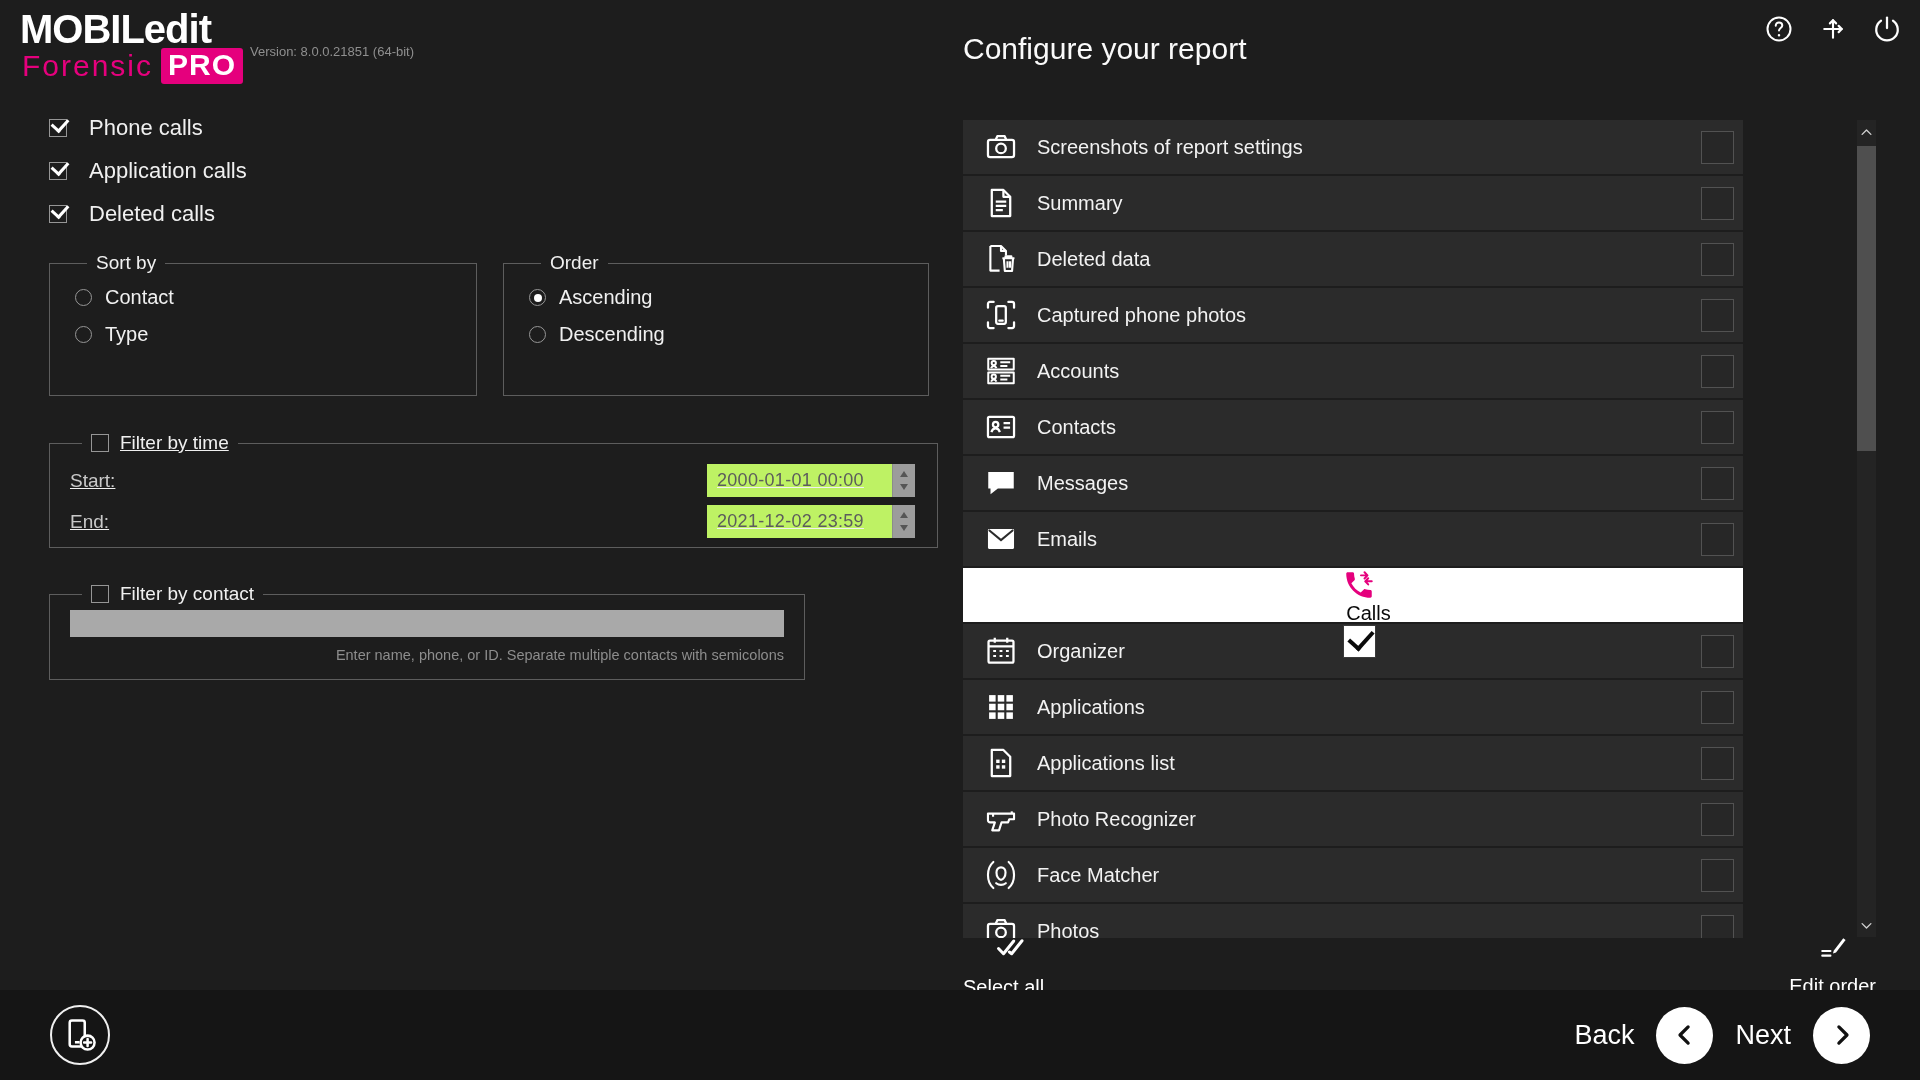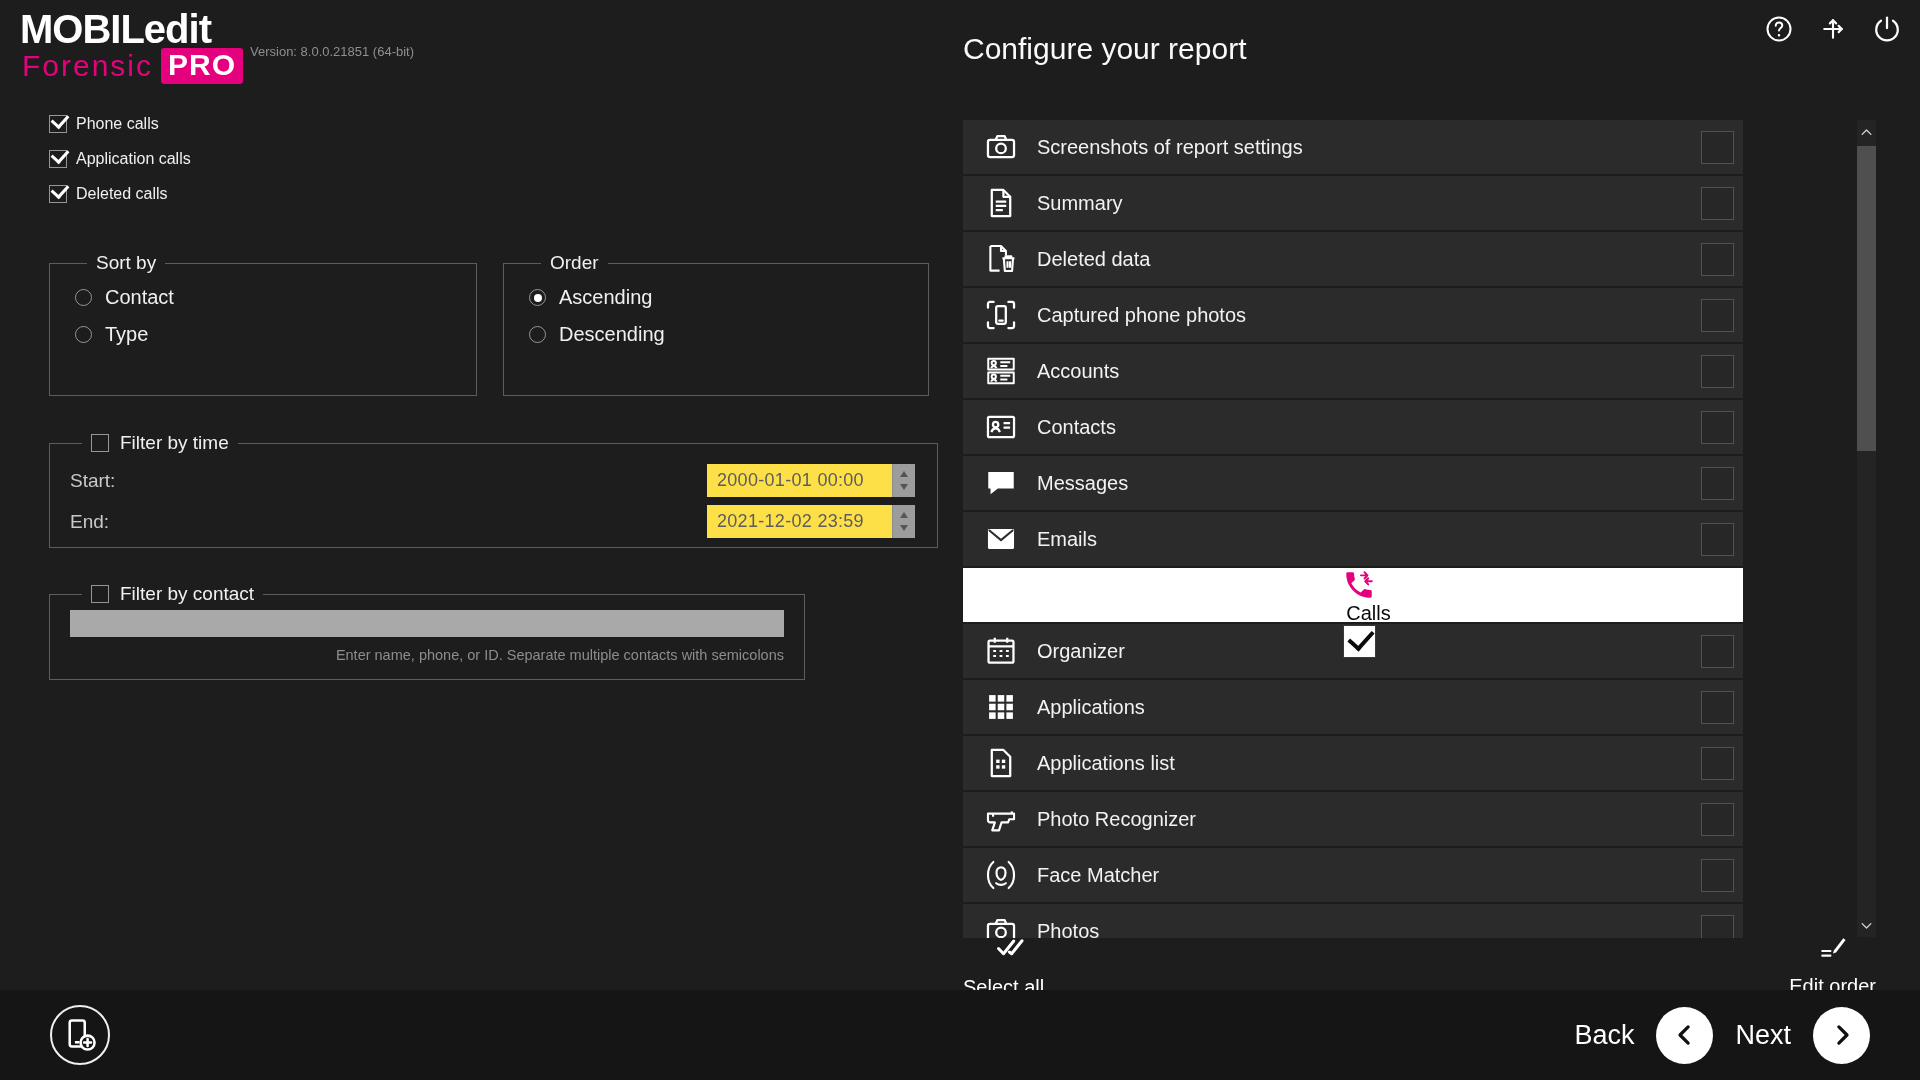--- a/index.html
+++ b/index.html
@@ -24,36 +24,36 @@
   .window-controls { position:absolute; right:18px; top:14px; display:flex; gap:24px; align-items:center; }
   .wc-btn { width:30px; height:30px; color:#fff; cursor:pointer; }
 
   
   .cb { width:18px; height:18px; border:1px solid #969696; background:transparent; position:relative; flex:none; }
   .cb.checked::after { content:""; position:absolute; left:2px; top:-2px; width:13px; height:8px;
     border-left:3px solid #fff; border-bottom:3px solid #fff; transform:rotate(-48deg); }
   .radio { width:17px; height:17px; border:1px solid #969696; border-radius:50%; position:relative; flex:none; }
   .radio.selected::after { content:""; position:absolute; inset:3.5px; border-radius:50%; background:#fff; }
 
-  .check-row { display:flex; align-items:center; gap:9px; margin-bottom:17px; font-size:16px; cursor:pointer; }
+  .check-row { display:flex; align-items:center; gap:22px; margin-bottom:17px; font-size:22px; cursor:pointer; }
   .radio-row { display:flex; align-items:center; gap:13px; margin-bottom:14px; font-size:20px; cursor:pointer; }
 
   
   .call-options { position:absolute; left:49px; top:115px; }
   fieldset.fs { position:absolute; border:1px solid #5d5d5d; }
   fieldset.fs legend { margin-left:12px; padding:0 9px; font-size:19px; color:#f0f0f0; }
   .legend-check { display:flex; align-items:center; gap:11px; }
   .fs-sort  { left:49px;  top:252px; width:428px; height:144px; padding:12px 0 0 25px; }
   .fs-order { left:503px; top:252px; width:426px; height:144px; padding:12px 0 0 25px; }
-  .fs-time  { left:49px;  top:432px; width:889px; height:116px; padding:2px 22px 0 20px; }
+  .fs-time  { left:49px;  top:432px; width:889px; height:116px; padding:2px 22px 0 20px;text-decoration:underline; }
   .fs-contact { left:49px; top:583px; width:756px; height:97px; padding:5px 20px 0 20px; }
 
   .time-row { display:flex; align-items:center; justify-content:space-between; margin-top:8px; }
   .time-label { font-size:19px; color:#c9c9c9; }
-  .date-input { width:208px; height:33px; background:#fde047; position:relative;
+  .date-input { width:208px; height:33px; background:#bef264; position:relative;
                 display:flex; align-items:center; padding:0 30px 0 10px; cursor:text; }
   .date-text { font-size:18px; color:#5c5c5c; letter-spacing:.3px; white-space:nowrap; }
   .spinner { position:absolute; right:0; top:0; width:23px; height:100%; background:#9c9c9c;
              border-left:1px solid #8b8b8b; display:flex; flex-direction:column;
              align-items:center; justify-content:space-evenly; cursor:pointer; }
   .tri-up { width:0; height:0; border-left:4.5px solid transparent; border-right:4.5px solid transparent; border-bottom:6px solid #555; }
   .tri-down { width:0; height:0; border-left:4.5px solid transparent; border-right:4.5px solid transparent; border-top:6px solid #555; }
 
   .contact-input { width:100%; height:27px; background:#a9a9a9; border:none; outline:none;
                    font-size:17px; color:#444; padding:0 8px; display:block; }

